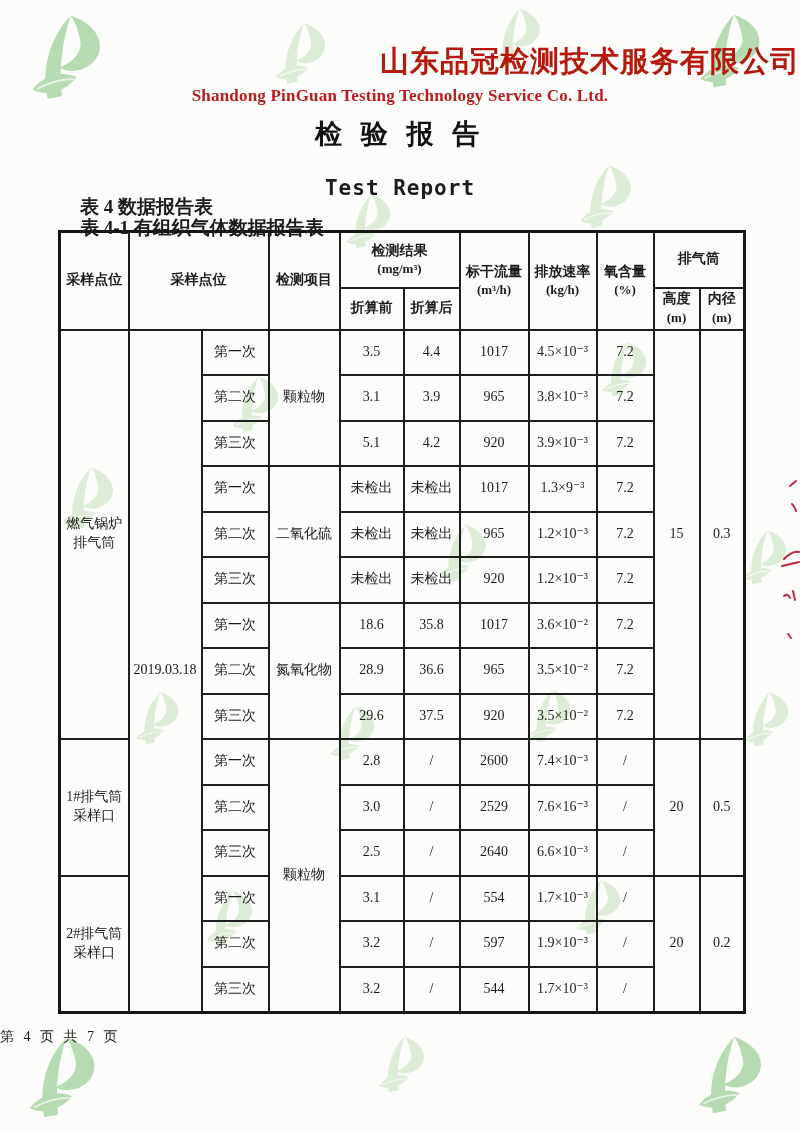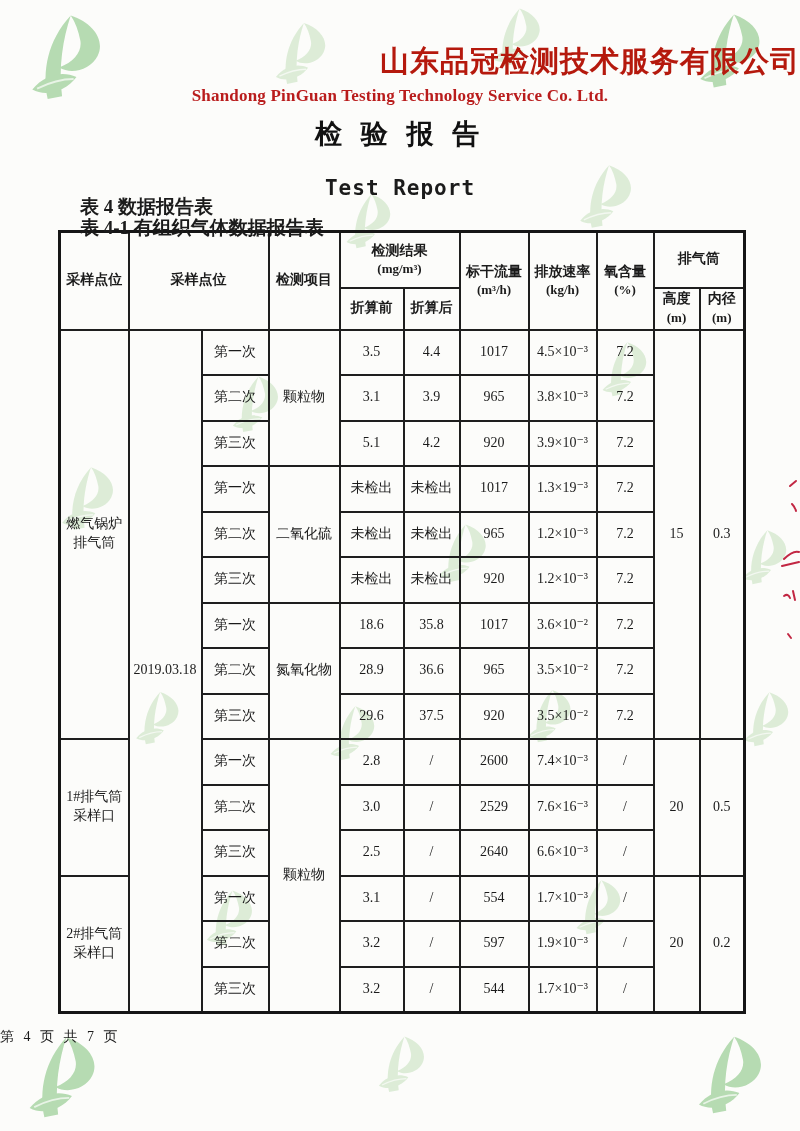--- a/index.html
+++ b/index.html
@@ -207,21 +207,21 @@
         <td>920</td>
         <td>3.9×10⁻³</td>
         <td>7.2</td>
       </tr>
       <tr>
         <td>第一次</td>
         <td rowspan="3">二氧化硫</td>
         <td>未检出</td>
         <td>未检出</td>
         <td>1017</td>
-        <td>1.3×19⁻³</td>
+        <td>1.3×9⁻³</td>
         <td>7.2</td>
       </tr>
       <tr>
         <td>第二次</td>
         <td>未检出</td>
         <td>未检出</td>
         <td>965</td>
         <td>1.2×10⁻³</td>
         <td>7.2</td>
       </tr>

